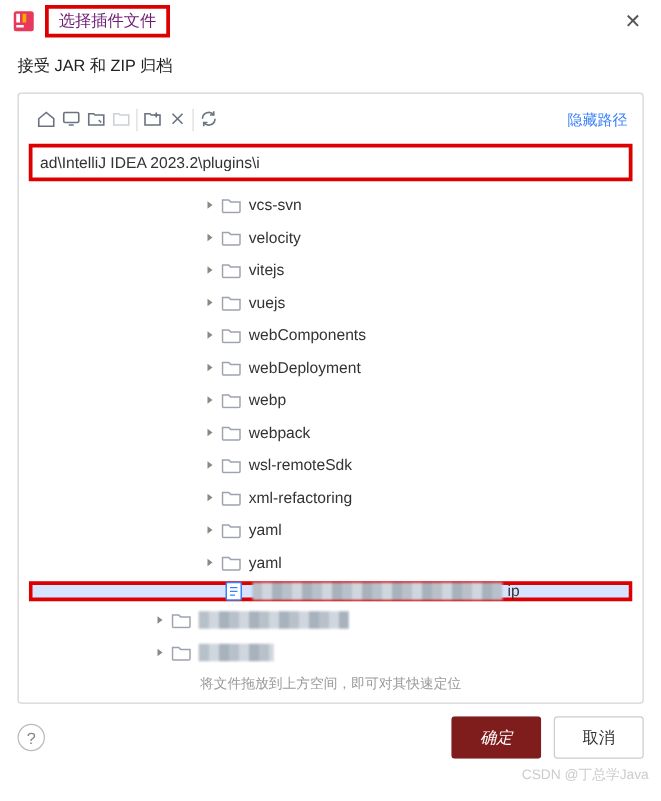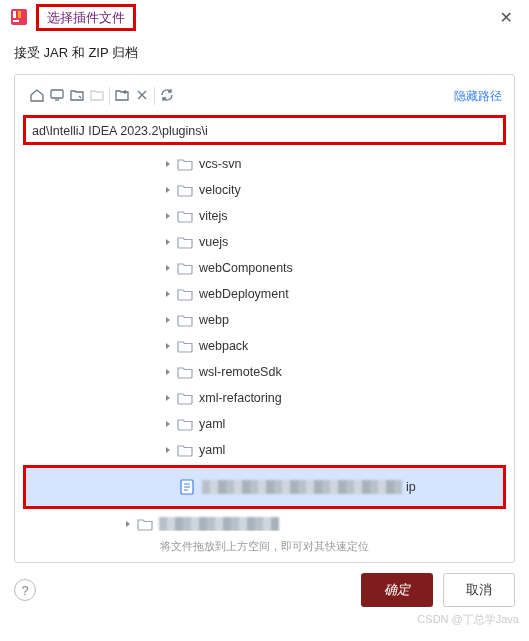--- a/index.html
+++ b/index.html
@@ -17,21 +17,21 @@
 .hide-path { margin-left: auto; color: #3b82f6; font-size: 12px; cursor: pointer; }
 .path-row { border: 3px solid #d00; padding: 3px 6px; margin: 2px 0 6px; }
 .path-input { width: 100%; border: none; background: #fff; font-size: 12.5px; color: #333; outline: none; font-family: Liberation Sans, sans-serif; }
 .tree { font-size: 12.5px; color: #333; max-height: 380px; overflow: hidden; text-align: center; }
 .tree-row { display: flex; align-items: center; height: 26px; padding-left: 0; }
 .indent { display: inline-block; }
 .chev { width: 14px; display: inline-flex; justify-content: center; color: #888; font-size: 10px; }
 .folder-ic { width: 16px; height: 14px; margin: 0 6px 0 2px; display: inline-flex; }
 .file-ic { width: 16px; height: 16px; margin: 0 6px 0 2px; display: inline-flex; }
 .row-label { white-space: nowrap; }
-.selected-row { background: #d6e4ff; border: 3px solid #d00; margin: 2px 0; height: 44px; }
+.selected-row { background: #d6e4ff; border: 3px solid #d00; margin: 2px 0; height: 16px; }
 .blur-strip { display: inline-block; height: 14px; background: repeating-linear-gradient(90deg,#b8c0ca 0 8px,#cfd6de 8px 16px,#a8b2bc 16px 24px); filter: blur(1px); }
 .hint { text-align: center; font-size: 11px; color: #999; padding: 8px 0 4px; }
 .footer { display: flex; align-items: center; padding: 10px 14px; gap: 10px; }
 .help-ic { width: 22px; height: 22px; border: 1.5px solid #bbb; border-radius: 50%; display: flex; align-items: center; justify-content: center; color: #888; font-size: 13px; cursor: pointer; }
 .spacer { flex: 1; }
 .btn { padding: 7px 22px; font-size: 13px; border-radius: 3px; cursor: pointer; border: 1px solid transparent; }
 .btn-primary { background: #7f1d1d; color: #fff; font-style: italic; }
 .btn-default { background: #fff; color: #333; border-color: #ccc; }
 .watermark { position: absolute; bottom: 14px; right: 10px; font-size: 11px; color: #ccc; }
 svg { display: block; }

